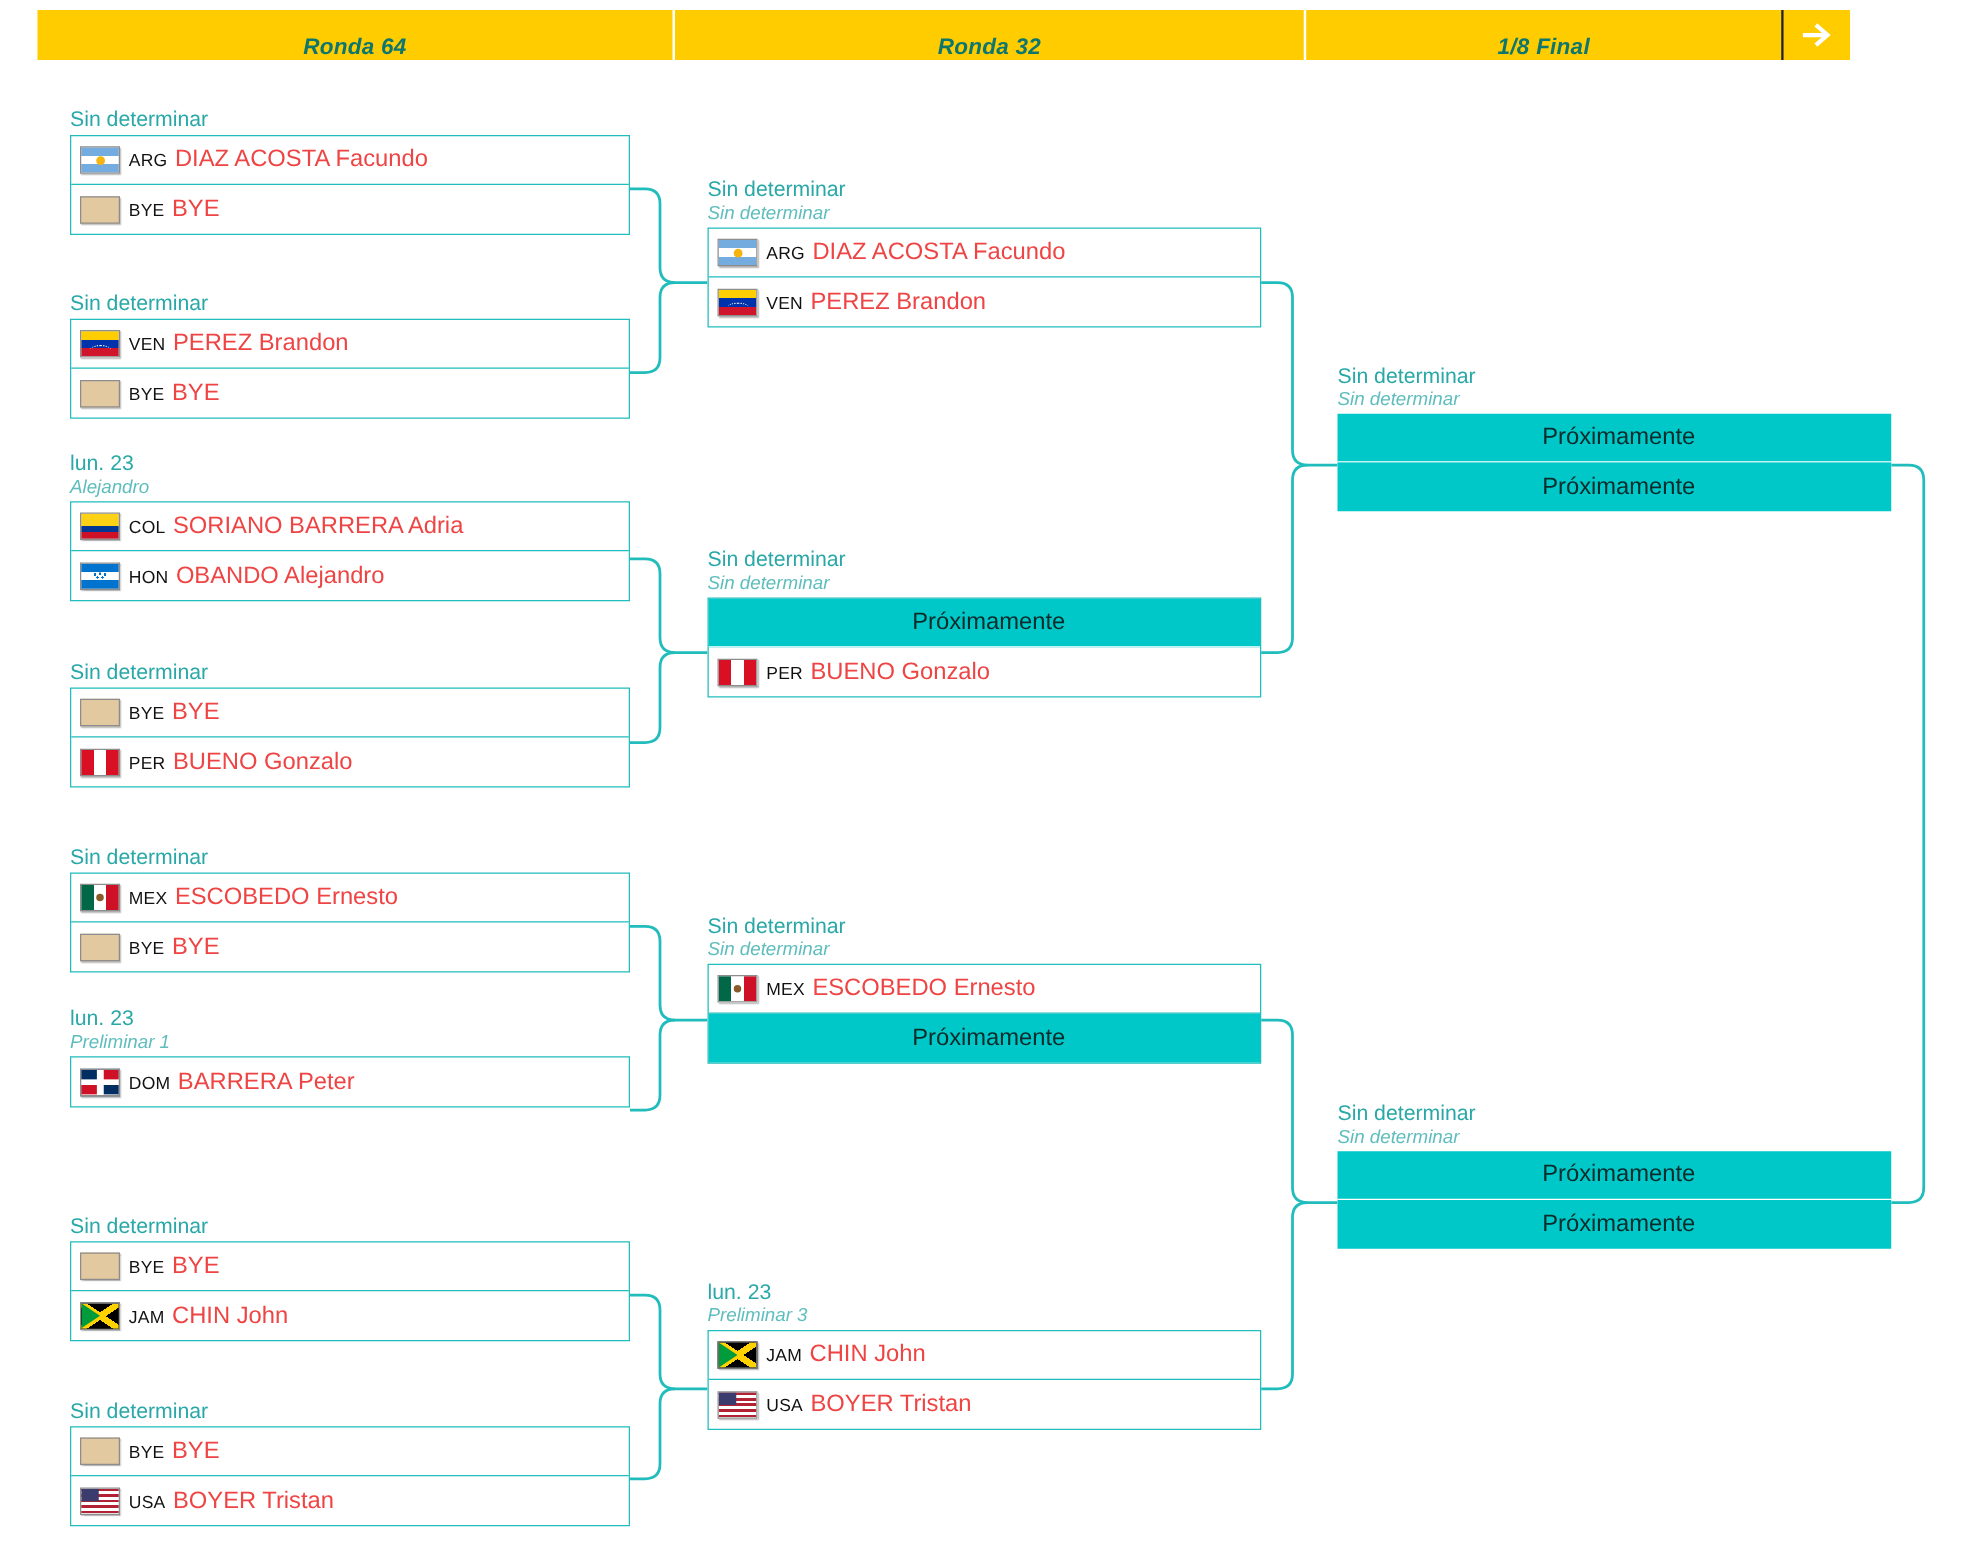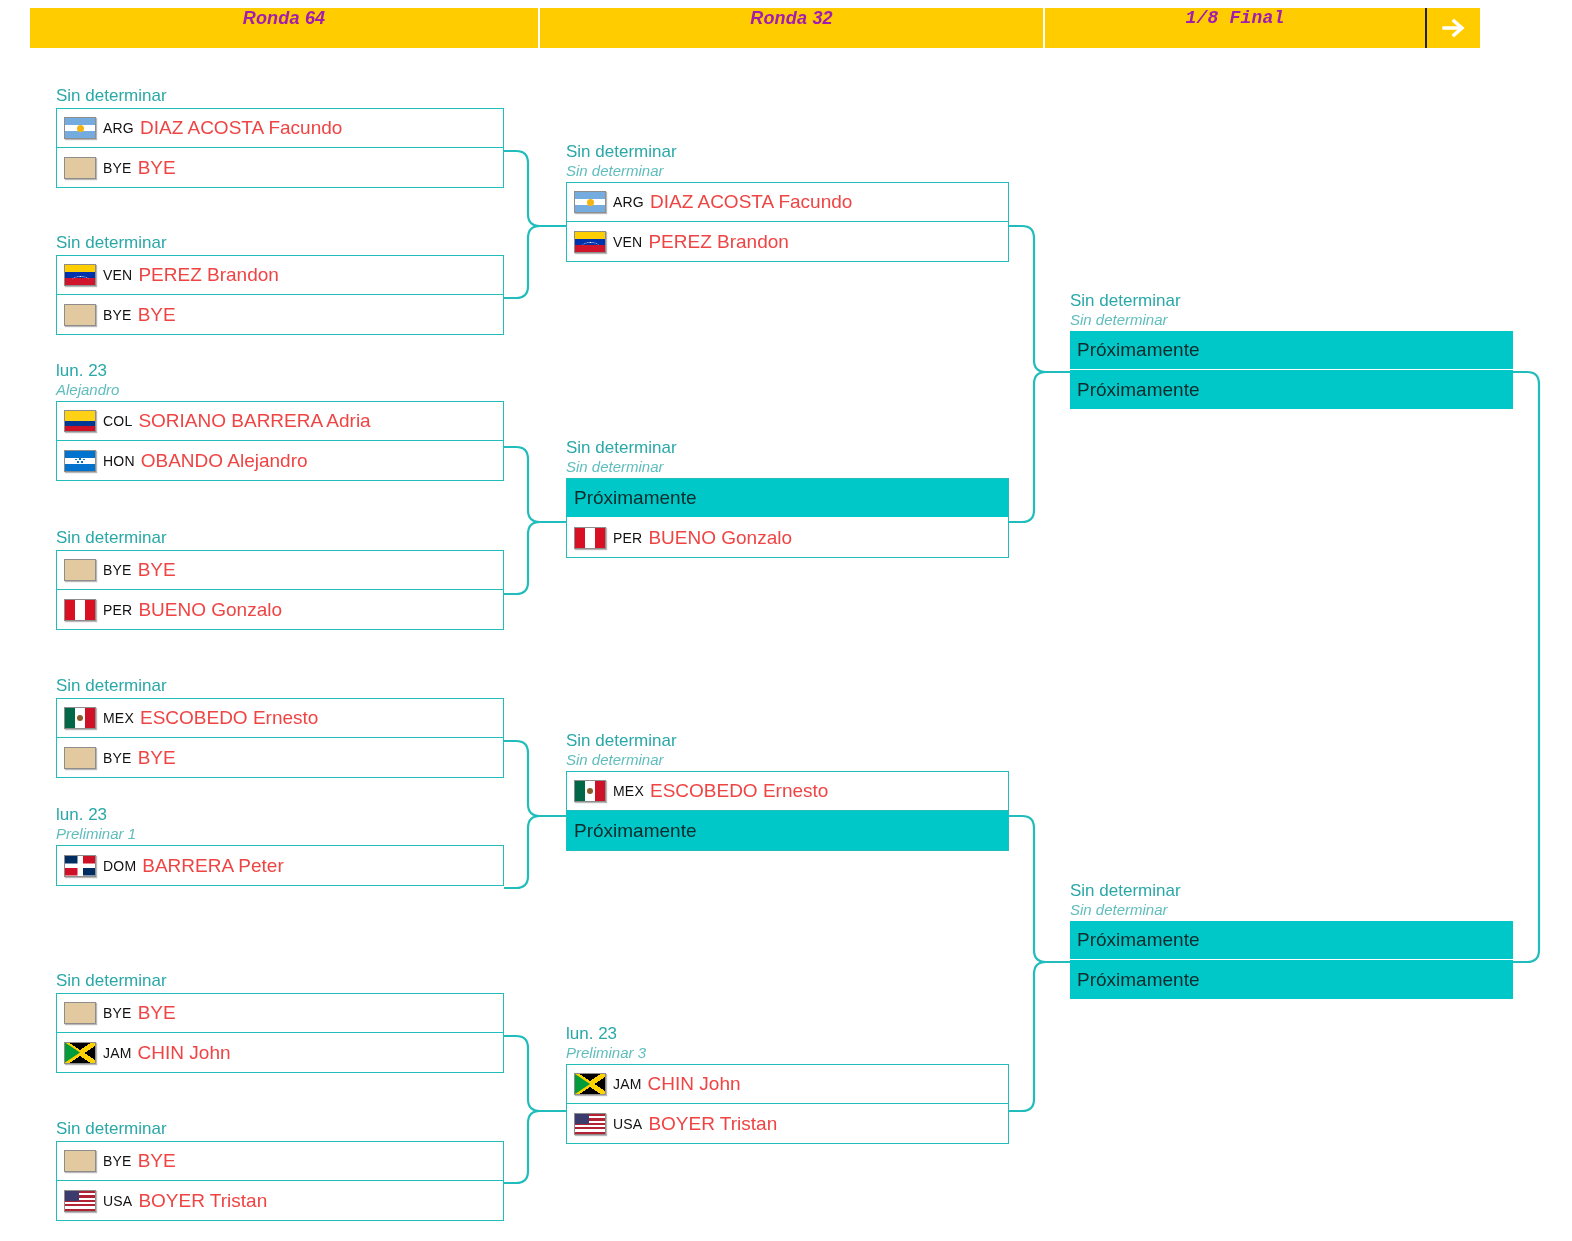--- a/index.html
+++ b/index.html
@@ -19,33 +19,33 @@
   
   .header-bar {
     position: absolute;
     top: 8px; left: 30px;
     width: 1542px; height: 40px;
     display: flex;
   }
   .round-head {
     height: 40px;
     background: #ffcc00;
-    color: #a21caf;
+    color: #0f766e;
     font-style: italic;
     font-weight: bold;
     font-size: 18px;
     display: flex;
-    align-items: flex-start;
+    align-items: flex-end;
     justify-content: center;
     border-right: 2px solid #ffffff;
     letter-spacing: .2px;
   }
   .round-head.r1 { width: 510px; }
   .round-head.r2 { width: 505px; }
-  .round-head.r3 { width: 382px; border-right: 2px solid #222; font-family: Liberation Mono, monospace; }
+  .round-head.r3 { width: 382px; border-right: 2px solid #222; }
   .next-btn {
     width: 53px; height: 40px;
     background: #ffcc00;
     display: flex; align-items: center; justify-content: center;
   }
   .next-btn svg { display:block; }
 
   
   .match {
     position: absolute;
@@ -74,20 +74,21 @@
     align-items: center;
     padding-left: 7px;
     border-bottom: 1px solid #21bcbc;
     overflow: hidden;
     white-space: nowrap;
   }
   .player:last-child { border-bottom: none; }
   .player.tba {
     background: #00c8c8;
     border-bottom: 1px solid #ffffff;
+    justify-content: center;
   }
   .player.tba:last-child { border-bottom: none; }
   .flag {
     width: 32px; height: 22px;
     flex: 0 0 32px;
     border: 1px solid #8d8d8d;
     margin-right: 7px;
     position: relative;
     overflow: hidden;
     box-shadow: 1px 1px 1px rgba(0,0,0,.28);

